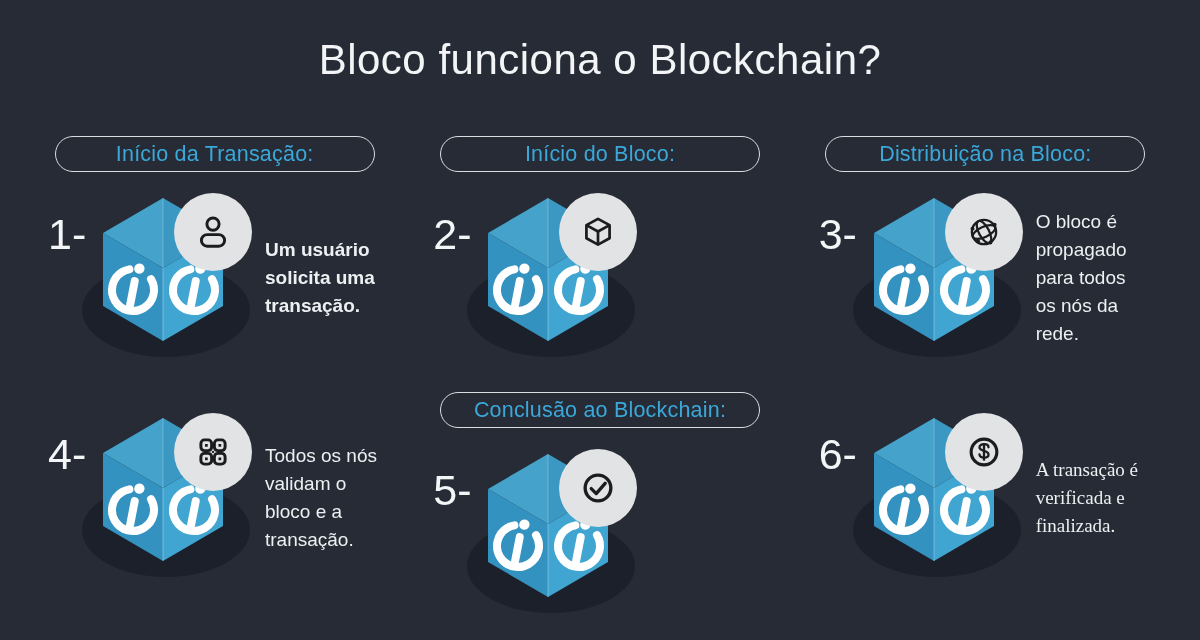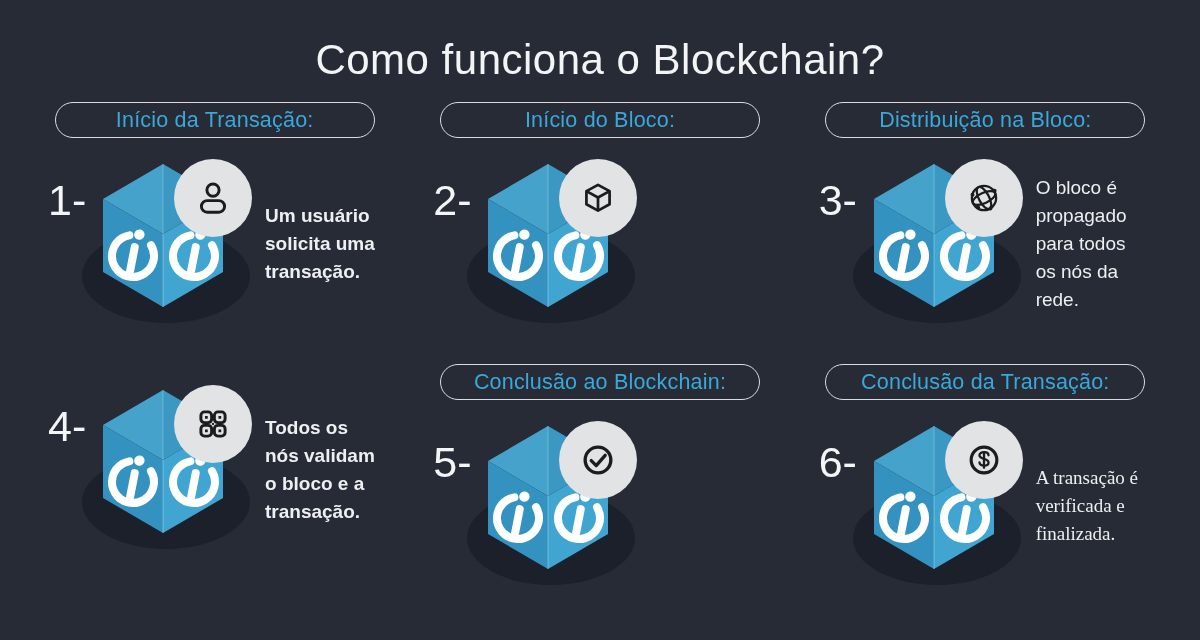--- a/index.html
+++ b/index.html
@@ -9,23 +9,23 @@
     font-family:"Liberation Sans","DejaVu Sans",sans-serif;
     -webkit-font-smoothing:antialiased;
   }
   .page{width:1200px;height:640px;position:relative;}
   h1.title{
     margin:36px 0 0;text-align:center;
     font-size:42px;font-weight:400;letter-spacing:.5px;
     color:#F2F4F6;
   }
   .grid{
-    margin-top:18px;padding:0 22px;
+    margin-top:52px;padding:0 22px;
     display:grid;grid-template-columns:repeat(3,1fr);
-    grid-row-gap:14px;row-gap:14px;
+    grid-row-gap:14px;row-gap:8px;
   }
   .step{width:100%;}
   .pill{
     width:320px;height:36px;margin:0 auto;box-sizing:border-box;
     border:1.6px solid #D9DDE1;border-radius:19px;
     display:flex;align-items:center;justify-content:center;
     font-size:21.5px;color:#3BA8DA;letter-spacing:.2px;
     background:transparent;
   }
   .content{
@@ -47,29 +47,29 @@
     display:grid;place-items:center;
   }
   .badge svg{display:block;}
   .step-text{
     margin:0 0 0 2px;align-self:center;position:relative;top:-8px;
     font-size:19px;line-height:28px;color:#EDEFF1;
   }
   .step:nth-child(1) .step-text{width:118px;font-weight:bold;}
   .step:nth-child(2) .step-text{width:124px;}
   .step:nth-child(3) .step-text{width:104px;}
-  .step:nth-child(4) .step-text{width:112px;font-weight:bold;}
+  .step:nth-child(4) .step-text{width:112px;}
   .step:nth-child(5) .step-text{width:116px;}
   .step:nth-child(6) .step-text{width:120px;font-family:Liberation Serif, serif;}
 </style>
 </head>
 <body>
 
 <div class="page">
-  <h1 class="title">Como funciona o Blockchain?</h1>
+  <h1 class="title">Bloco funciona o Blockchain?</h1>
 
   <div class="grid">
 
     <section class="step">
       <div class="pill">Início da Transação:</div>
       <div class="content">
         <div class="step-num">1-</div>
         <div class="graphic">
           <div class="cube-slot">
 <svg width="200" height="190" viewBox="0 0 200 190" xmlns="http://www.w3.org/2000/svg">
@@ -260,21 +260,20 @@
             <svg width="40" height="40" viewBox="0 0 38 38" fill="none" stroke="#1B1C1E">
               <circle cx="19" cy="19" r="12.2" stroke-width="3.2"></circle>
               <path d="M12.6 19.6 L17.3 24.3 L25.8 14.6" stroke-width="3.2" stroke-linecap="round" stroke-linejoin="round"></path>
             </svg>
           </div>
         </div>
       </div>
     </section>
 
     <section class="step">
-      <div class="pill">Conclusão da Transação:</div>
       <div class="content">
         <div class="step-num">6-</div>
         <div class="graphic">
           <div class="cube-slot">
 <svg width="200" height="190" viewBox="0 0 200 190" xmlns="http://www.w3.org/2000/svg">
   <ellipse cx="103" cy="120" rx="84" ry="47" fill="#1C202B"></ellipse>
   <polygon points="100,8 40,43 100,78" fill="#45A2CB"></polygon>
   <polygon points="100,8 160,43 100,78" fill="#3A98C3"></polygon>
   <polygon points="40,43 100,78 100,151 40,116" fill="#3392BF"></polygon>
   <polygon points="160,43 100,78 100,151 160,116" fill="#40A5D1"></polygon>

